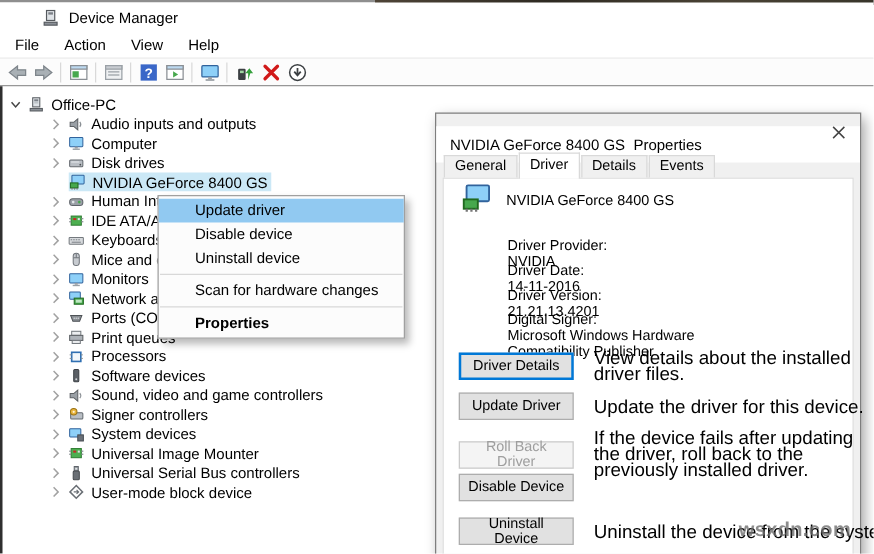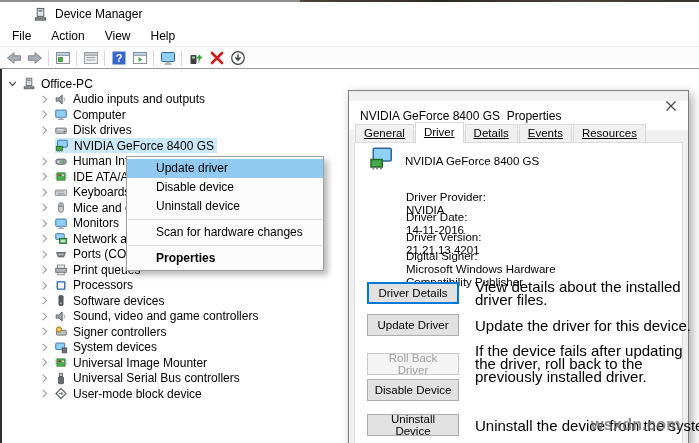--- a/index.html
+++ b/index.html
@@ -41,21 +41,21 @@
   .ctx-item.bold{font-weight:bold;}
   .ctx-sep{height:1px;background:#d8d8d8;margin:3px 1px;}
   
   .dialog{position:absolute;left:348px;top:90px;width:341px;height:362px;background:#f0f0f0;
           border:1px solid #7e7e7e;box-shadow:3px 4px 10px rgba(0,0,0,.35);
           box-sizing:border-box;z-index:4;}
   .dlg-title{height:29px;background:#fff;display:flex;align-items:center;
              padding-left:11px;white-space:pre;margin-top:10px;}
   .dlg-close{position:absolute;top:1px;right:1px;width:32px;height:27px;
              display:flex;align-items:center;justify-content:center;}
-  .tabs{position:absolute;left:6px;top:31px;height:21px;display:flex;align-items:flex-end;z-index:3;text-decoration:underline;}
+  .tabs{position:absolute;left:6px;top:31px;height:21px;display:flex;align-items:flex-end;z-index:3;}
   .tab{height:18px;line-height:17px;padding:0 8px;background:#f0f0f0;
        border:1px solid #d9d9d9;border-bottom:none;margin-right:1px;
        font-size:11.5px;margin-bottom:1px;box-sizing:border-box;}
   .tab.active{height:21px;line-height:19px;background:#fff;margin-bottom:0;z-index:3;}
   .tab-page{position:absolute;left:5px;top:51px;width:329px;height:326px;background:#fff;
             border:1px solid #dcdcdc;box-sizing:border-box;z-index:1;}
   .dev-icon{position:absolute;left:19px;top:55px;width:27px;height:24px;z-index:2;}
   .dev-icon svg{width:27px;height:24px;}
   .dev-name{position:absolute;left:56px;top:64px;font-size:11.5px;z-index:2;}
   .frow{position:absolute;left:57px;font-size:11.5px;z-index:2;line-height:13px;}
@@ -554,21 +554,20 @@
       <svg width="12" height="12" viewBox="0 0 12 12">
           <path d="M1.5 1.5 L10.5 10.5 M10.5 1.5 L1.5 10.5" stroke="#444" stroke-width="1.2"></path>
         </svg>
     </div>
 
     <div class="tabs">
       <span class="tab">General</span>
       <span class="tab active">Driver</span>
       <span class="tab">Details</span>
       <span class="tab">Events</span>
-      <span class="tab">Resources</span>
     </div>
     <div class="tab-page"></div>
 
     <div class="dev-icon"><svg viewBox="0 0 16 16">
           <use href="#i-display"></use>
         </svg></div>
     <div class="dev-name">NVIDIA GeForce 8400 GS</div>
 
     <div class="frow" style="top:100px">
       <span class="flabel">Driver Provider:</span>

